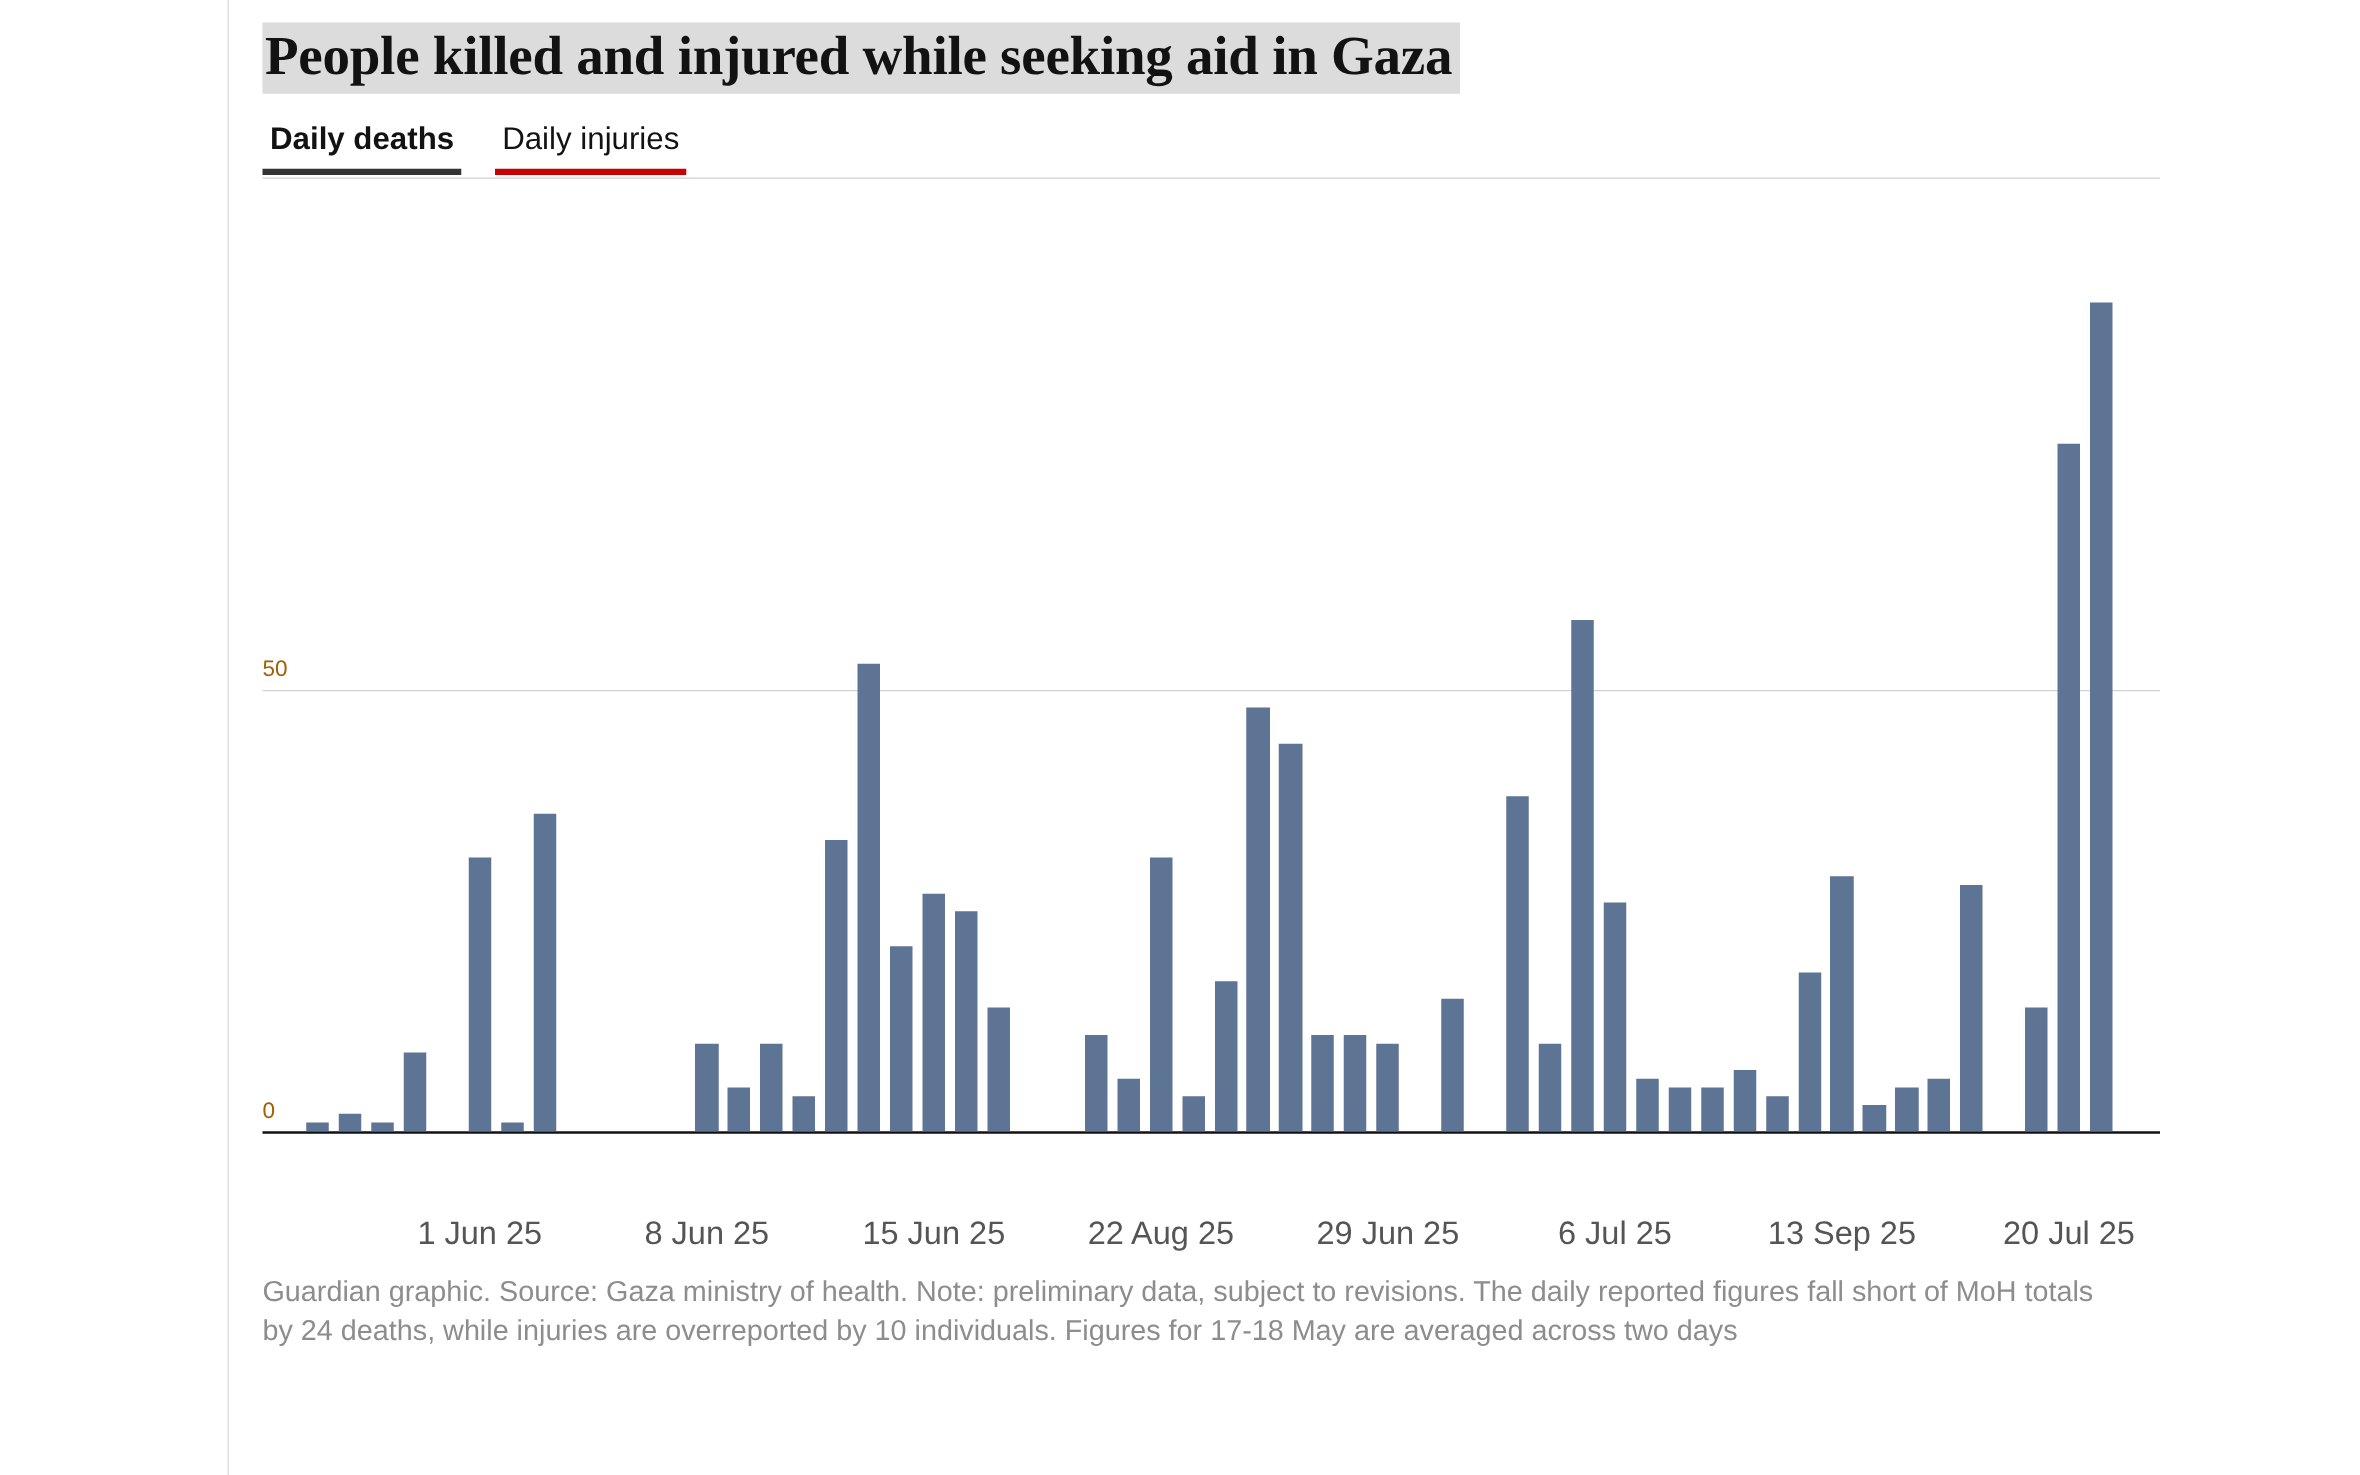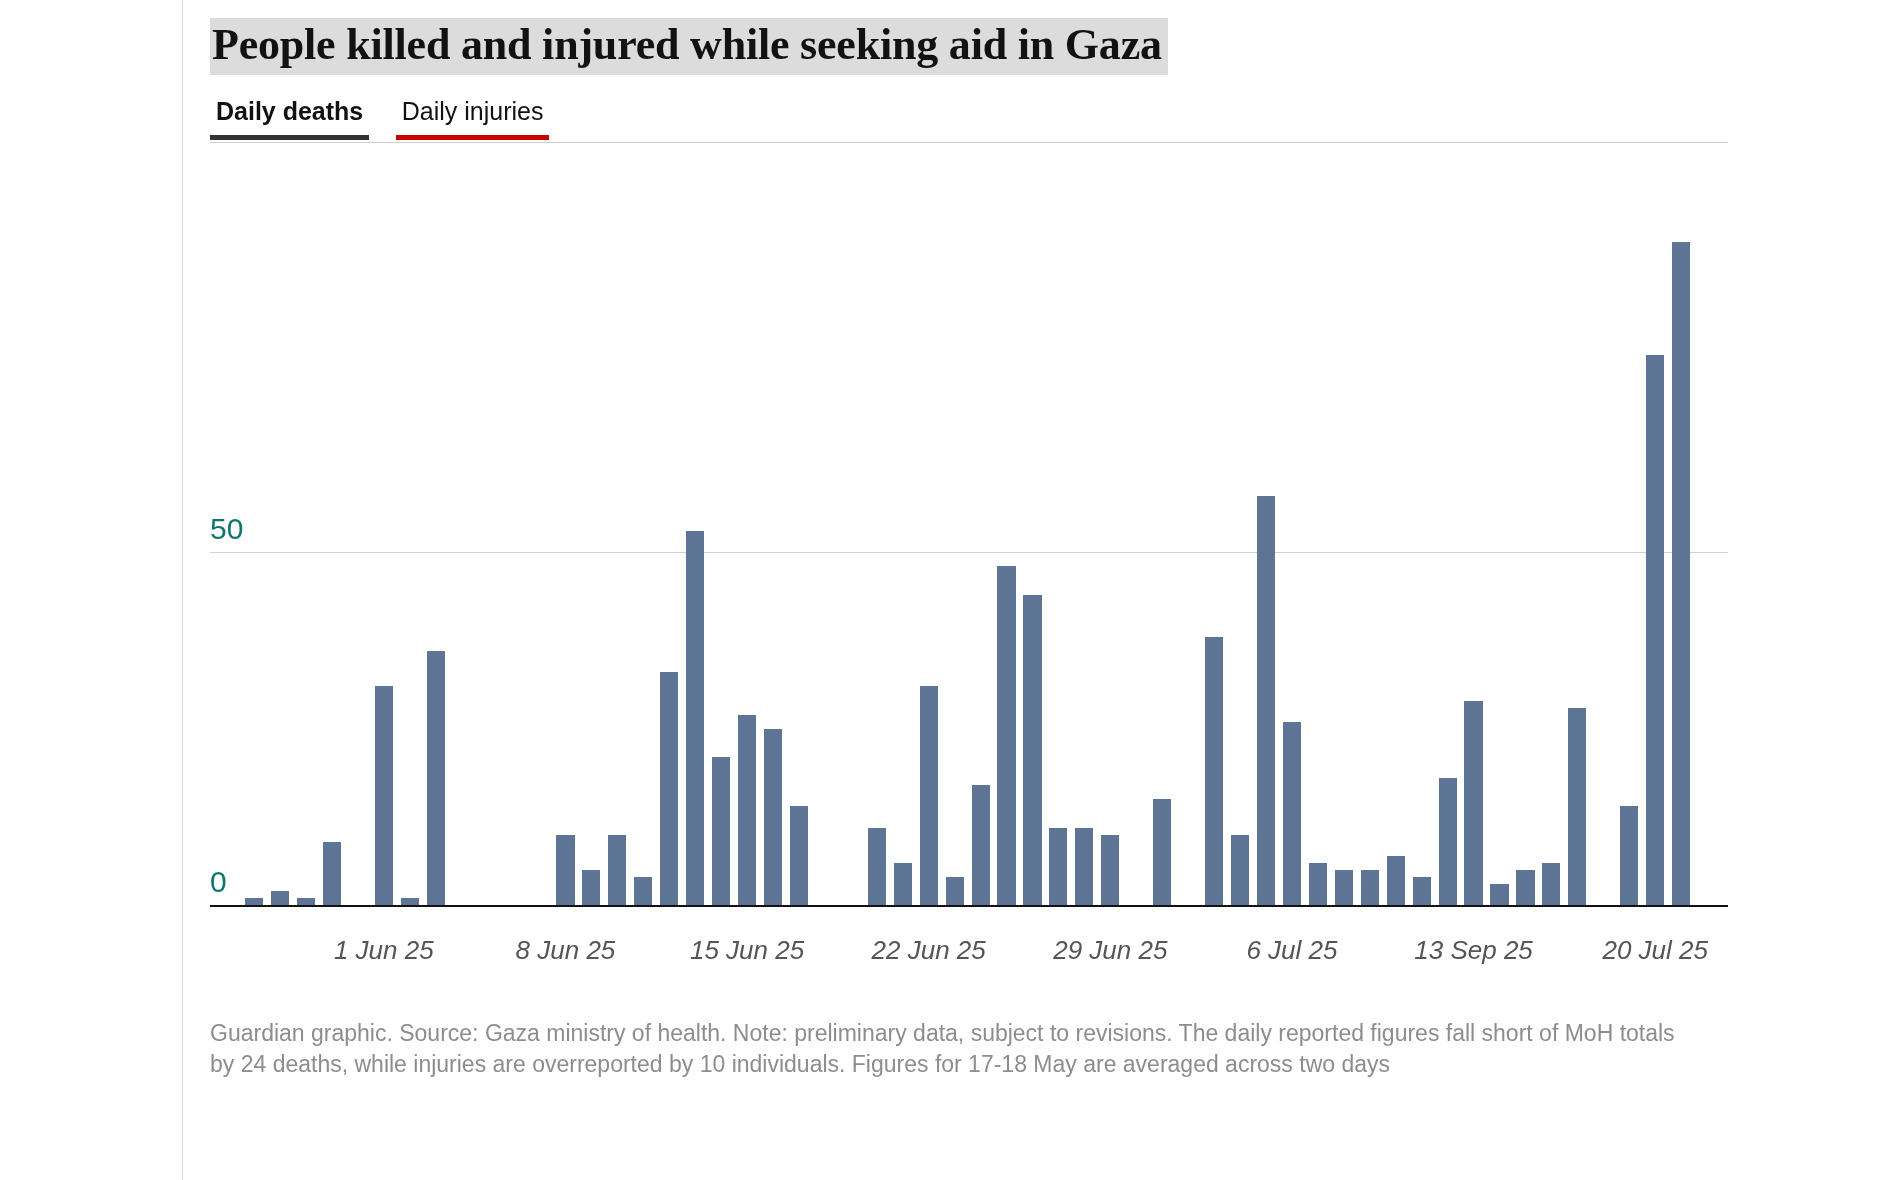--- a/index.html
+++ b/index.html
@@ -108,37 +108,36 @@
   .axisline {
     position: absolute;
     left: 0;
     width: 1518px;
     height: 2px;
     background: #121212;
   }
   .ytick {
     position: absolute;
     left: 0;
-    font-size: 30px;
-    color: #0f766e;
+    font-size: 18px;
+    color: #a16207;
     transform: translateY(-100%);
     padding-bottom: 4px;
   }
   .bar {
     position: absolute;
     bottom: 0;
     background: #5d7494;
   }
   .xlabels {
     position: absolute;
     left: 0;
-    top: 772px;
+    top: 808px;
     width: 1518px;
     height: 40px;
-    font-style: italic;
   }
   .xlabel {
     position: absolute;
     font-size: 26px;
     color: #555555;
     transform: translateX(-50%);
     white-space: nowrap;
   }
   .footnote {
     position: absolute;
@@ -221,21 +220,21 @@
           <div class="bar" title="2025-07-16: 6" style="left: 1332.32px; width: 18.1625px; height: 42.36px; bottom: 18px; background: rgb(93, 116, 148);"></div>
           <div class="bar" title="2025-07-17: 28" style="left: 1358.27px; width: 18.1625px; height: 197.68px; bottom: 18px; background: rgb(93, 116, 148);"></div>
           <div class="bar" title="2025-07-19: 14" style="left: 1410.16px; width: 18.1625px; height: 98.84px; bottom: 18px; background: rgb(93, 116, 148);"></div>
           <div class="bar" title="2025-07-20: 78" style="left: 1436.11px; width: 18.1625px; height: 550.68px; bottom: 18px; background: rgb(93, 116, 148);"></div>
           <div class="bar" title="2025-07-21: 94" style="left: 1462.05px; width: 18.1625px; height: 663.64px; bottom: 18px; background: rgb(93, 116, 148);"></div>
         </div>
       <div class="xlabels" id="xlabels">
           <div class="xlabel" style="left: 173.813px;">1 Jun 25</div>
           <div class="xlabel" style="left: 355.438px;">8 Jun 25</div>
           <div class="xlabel" style="left: 537.063px;">15 Jun 25</div>
-          <div class="xlabel" style="left: 718.688px;">22 Jun 25</div>
+          <div class="xlabel" style="left: 718.688px;">22 Aug 25</div>
           <div class="xlabel" style="left: 900.313px;">29 Jun 25</div>
           <div class="xlabel" style="left: 1081.94px;">6 Jul 25</div>
           <div class="xlabel" style="left: 1263.56px;">13 Sep 25</div>
           <div class="xlabel" style="left: 1445.19px;">20 Jul 25</div>
         </div>
     </div>
   </div>
 
   <div class="footnote">Guardian graphic. Source: Gaza ministry of health. Note: preliminary data, subject to revisions. The daily reported figures fall short of MoH totals by 24 deaths, while injuries are overreported by 10 individuals. Figures for 17-18 May are averaged across two days</div>
 </div>

